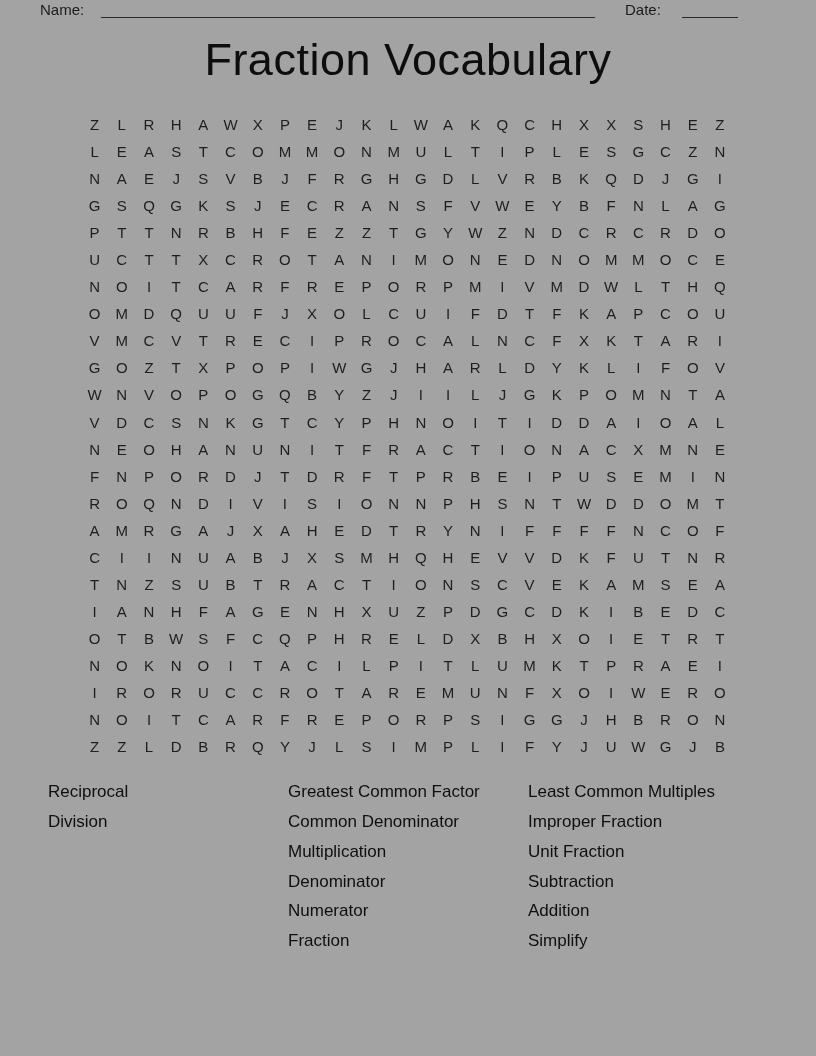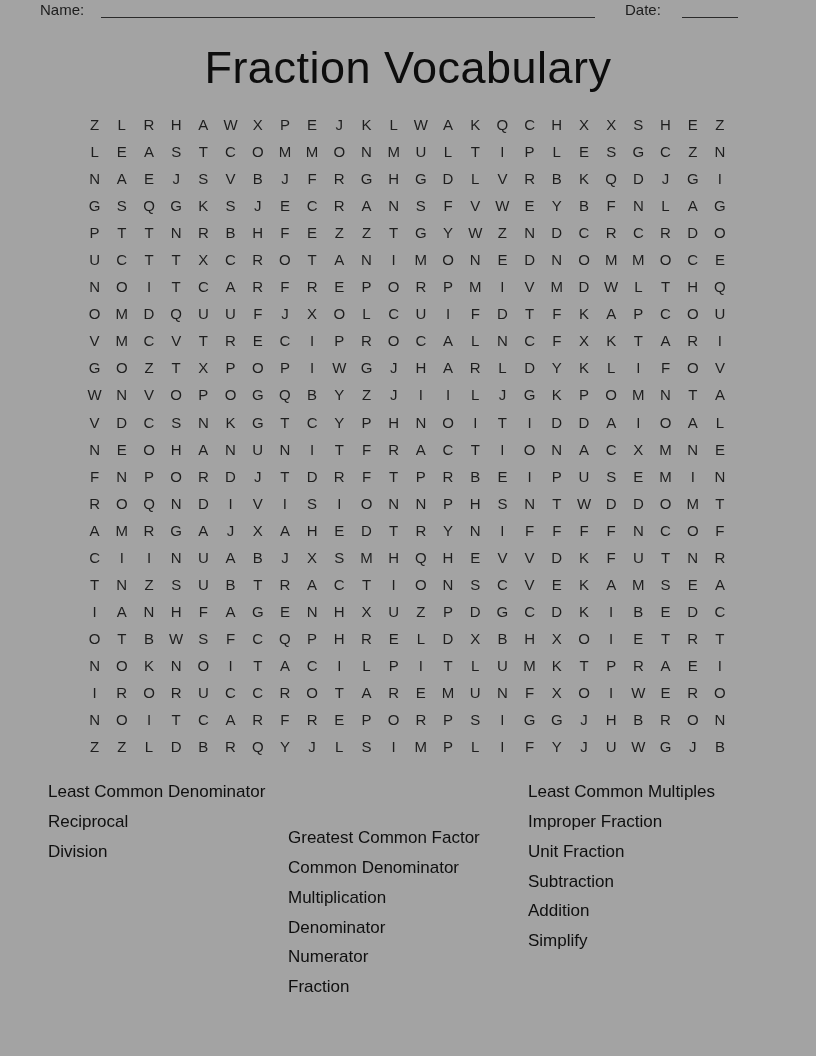--- a/index.html
+++ b/index.html
@@ -31,21 +31,21 @@
   }
   .name-line { left: 101px; width: 494px; }
   .date-line { left: 682px; width: 56px; }
 
   
   .title {
     position: absolute;
     left: 0;
     right: 0;
     top: 34px;
-    margin: 8px;
+    margin: 0;
     text-align: center;
     font-size: 45px;
     font-weight: 500;
     letter-spacing: 0.5px;
     color: #0d0d0d;
   }
 
   
   .grid {
     position: absolute;
@@ -66,21 +66,21 @@
 
   
   .word-list {
     position: absolute;
     left: 48px;
     top: 777px;
     width: 740px;
   }
   .word-col { position: absolute; top: 0; }
   .word-col-0 { left: 0; }
-  .word-col-1 { left: 240px; margin-top: 46px; }
+  .word-col-1 { left: 240px; }
   .word-col-2 { left: 480px; }
   .word-item {
     height: 29.85px;
     line-height: 29.85px;
     font-size: 17px;
     color: #0f0f0f;
     white-space: nowrap;
   }
 </style>
 </head>
@@ -718,21 +718,20 @@
         <span class="grid-cell">U</span>
         <span class="grid-cell">W</span>
         <span class="grid-cell">G</span>
         <span class="grid-cell">J</span>
         <span class="grid-cell">B</span>
       </div>
     </div>
 
   <div class="word-list">
       <div class="word-col word-col-0">
-        <div class="word-item">Least Common Denominator</div>
         <div class="word-item">Reciprocal</div>
         <div class="word-item">Division</div>
       </div>
       <div class="word-col word-col-1">
         <div class="word-item">Greatest Common Factor</div>
         <div class="word-item">Common Denominator</div>
         <div class="word-item">Multiplication</div>
         <div class="word-item">Denominator</div>
         <div class="word-item">Numerator</div>
         <div class="word-item">Fraction</div>

